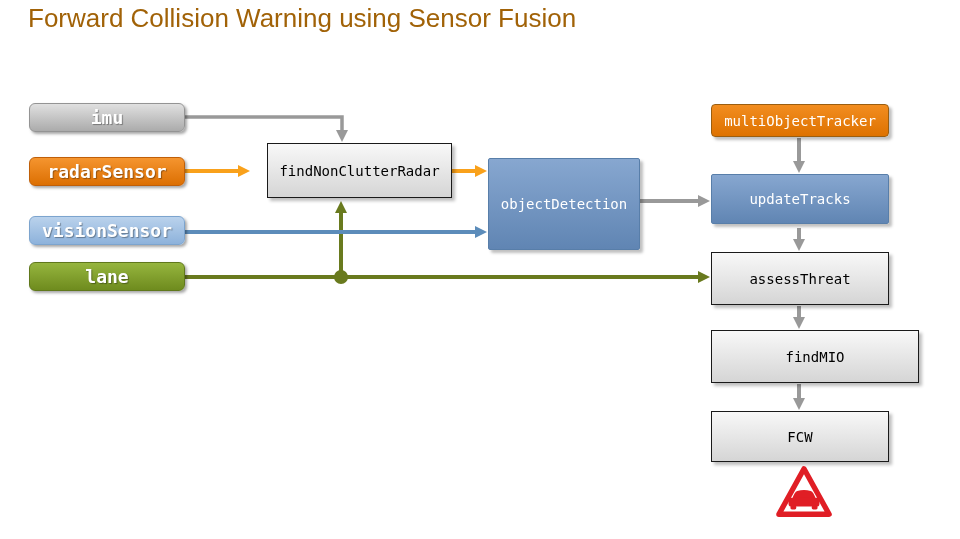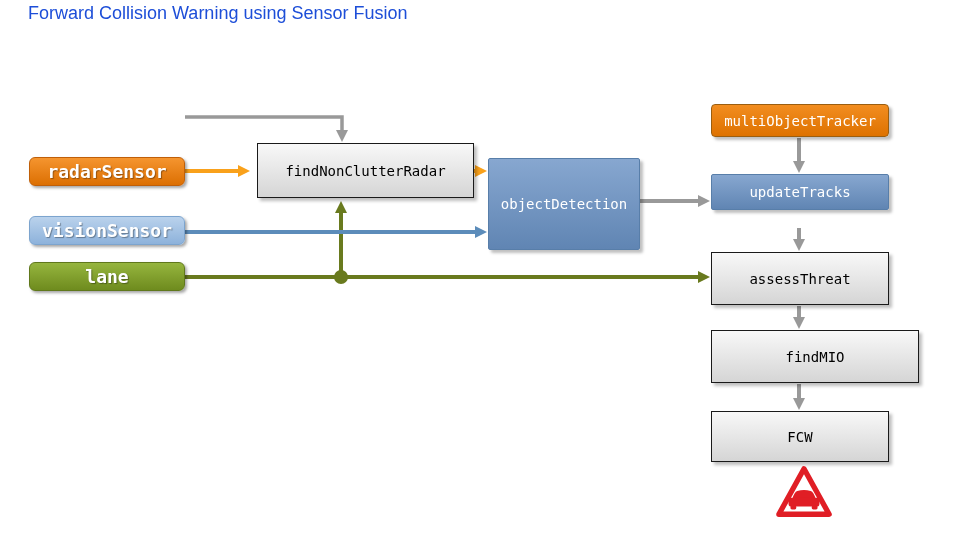--- a/index.html
+++ b/index.html
@@ -1,19 +1,19 @@
 <!DOCTYPE html>
 <html><head>
 <meta charset="utf-8">
 <style>
   html,body{margin:0;padding:0;background:#ffffff;}
   #canvas{position:relative;width:960px;height:539px;background:#ffffff;overflow:hidden;
           font-family:"Liberation Sans",sans-serif;}
-  .title{position:absolute;left:28px;top:3px;font-size:18px;font-weight:400;
-         color:#1d4ed8;letter-spacing:0px;white-space:nowrap;}
+  .title{position:absolute;left:28px;top:3px;font-size:26px;font-weight:400;
+         color:#a16207;letter-spacing:0px;white-space:nowrap;}
   
   .btn{position:absolute;left:29px;width:156px;height:29px;border-radius:6px;
        display:flex;align-items:center;justify-content:center;color:#fff;
        font-family:"DejaVu Sans Mono",monospace;font-weight:bold;font-size:18px;
        box-shadow:2px 2px 3px rgba(0,0,0,0.35);text-shadow:1px 1px 1px rgba(0,0,0,0.35);
        box-sizing:border-box;}
   .btn-gray  {background:linear-gradient(#E0E0E0,#ABABAB);border:1px solid #949494;}
   .btn-orange{background:linear-gradient(#F5952F,#DC6F02);border:1px solid #C05F08;text-align:right;}
   .btn-blue  {background:linear-gradient(#BAD2EC,#8DB2DB);border:1px solid #7CA4CE;}
   .btn-olive {background:linear-gradient(#96B53E,#6E8B1E);border:1px solid #60781C;}
@@ -67,28 +67,29 @@
 
     <path d="M799 138 L799 163" fill="none" stroke="#999999" stroke-width="4" marker-end="url(#arr-gray)"></path>
 
     <path d="M799 228 L799 241" fill="none" stroke="#999999" stroke-width="4" marker-end="url(#arr-gray)"></path>
 
     <path d="M799 306 L799 319" fill="none" stroke="#999999" stroke-width="4" marker-end="url(#arr-gray)"></path>
 
     <path d="M799 384 L799 400" fill="none" stroke="#999999" stroke-width="4" marker-end="url(#arr-gray)"></path>
   </svg>
 
+  <div class="btn btn-gray" style="top:103px">imu</div>
   <div class="btn btn-orange" style="top:157px">radarSensor</div>
   <div class="btn btn-blue" style="top:216px">visionSensor</div>
   <div class="btn btn-olive" style="top:262px">lane</div>
 
-  <div class="node node-grayfill" style="left:257px;top:143px;width:217px;height:55px">findNonClutterRadar</div>
+  <div class="node node-grayfill" style="left:267px;top:143px;width:185px;height:55px">findNonClutterRadar</div>
   <div class="node node-orangefill" style="left:711px;top:104px;width:178px;height:33px">multiObjectTracker</div>
   <div class="node node-bluefill" style="left:488px;top:158px;width:152px;height:92px">objectDetection</div>
-  <div class="node node-bluefill" style="left:711px;top:174px;width:178px;height:36px">updateTracks</div>
+  <div class="node node-bluefill" style="left:711px;top:174px;width:178px;height:50px">updateTracks</div>
   <div class="node node-grayfill" style="left:711px;top:252px;width:178px;height:53px">assessThreat</div>
   <div class="node node-grayfill" style="left:711px;top:330px;width:208px;height:53px">findMIO</div>
   <div class="node node-grayfill" style="left:711px;top:411px;width:178px;height:51px">FCW</div>
 
   <svg id="warn-icon" viewBox="0 0 60 60">
     <path d="M30 5 L56 52 L4 52 Z" fill="#ffffff" stroke="#E01E25" stroke-width="5.5" stroke-linejoin="round"></path>
     <g fill="#E01E25">
       <path d="M18 36 q2 -7 5 -8 q7 -2 14 0 q3 1 5 8 Z"></path>
       <rect x="14" y="35" width="32" height="9" rx="3"></rect>
       <rect x="16" y="43" width="6" height="4" rx="1.5"></rect>

